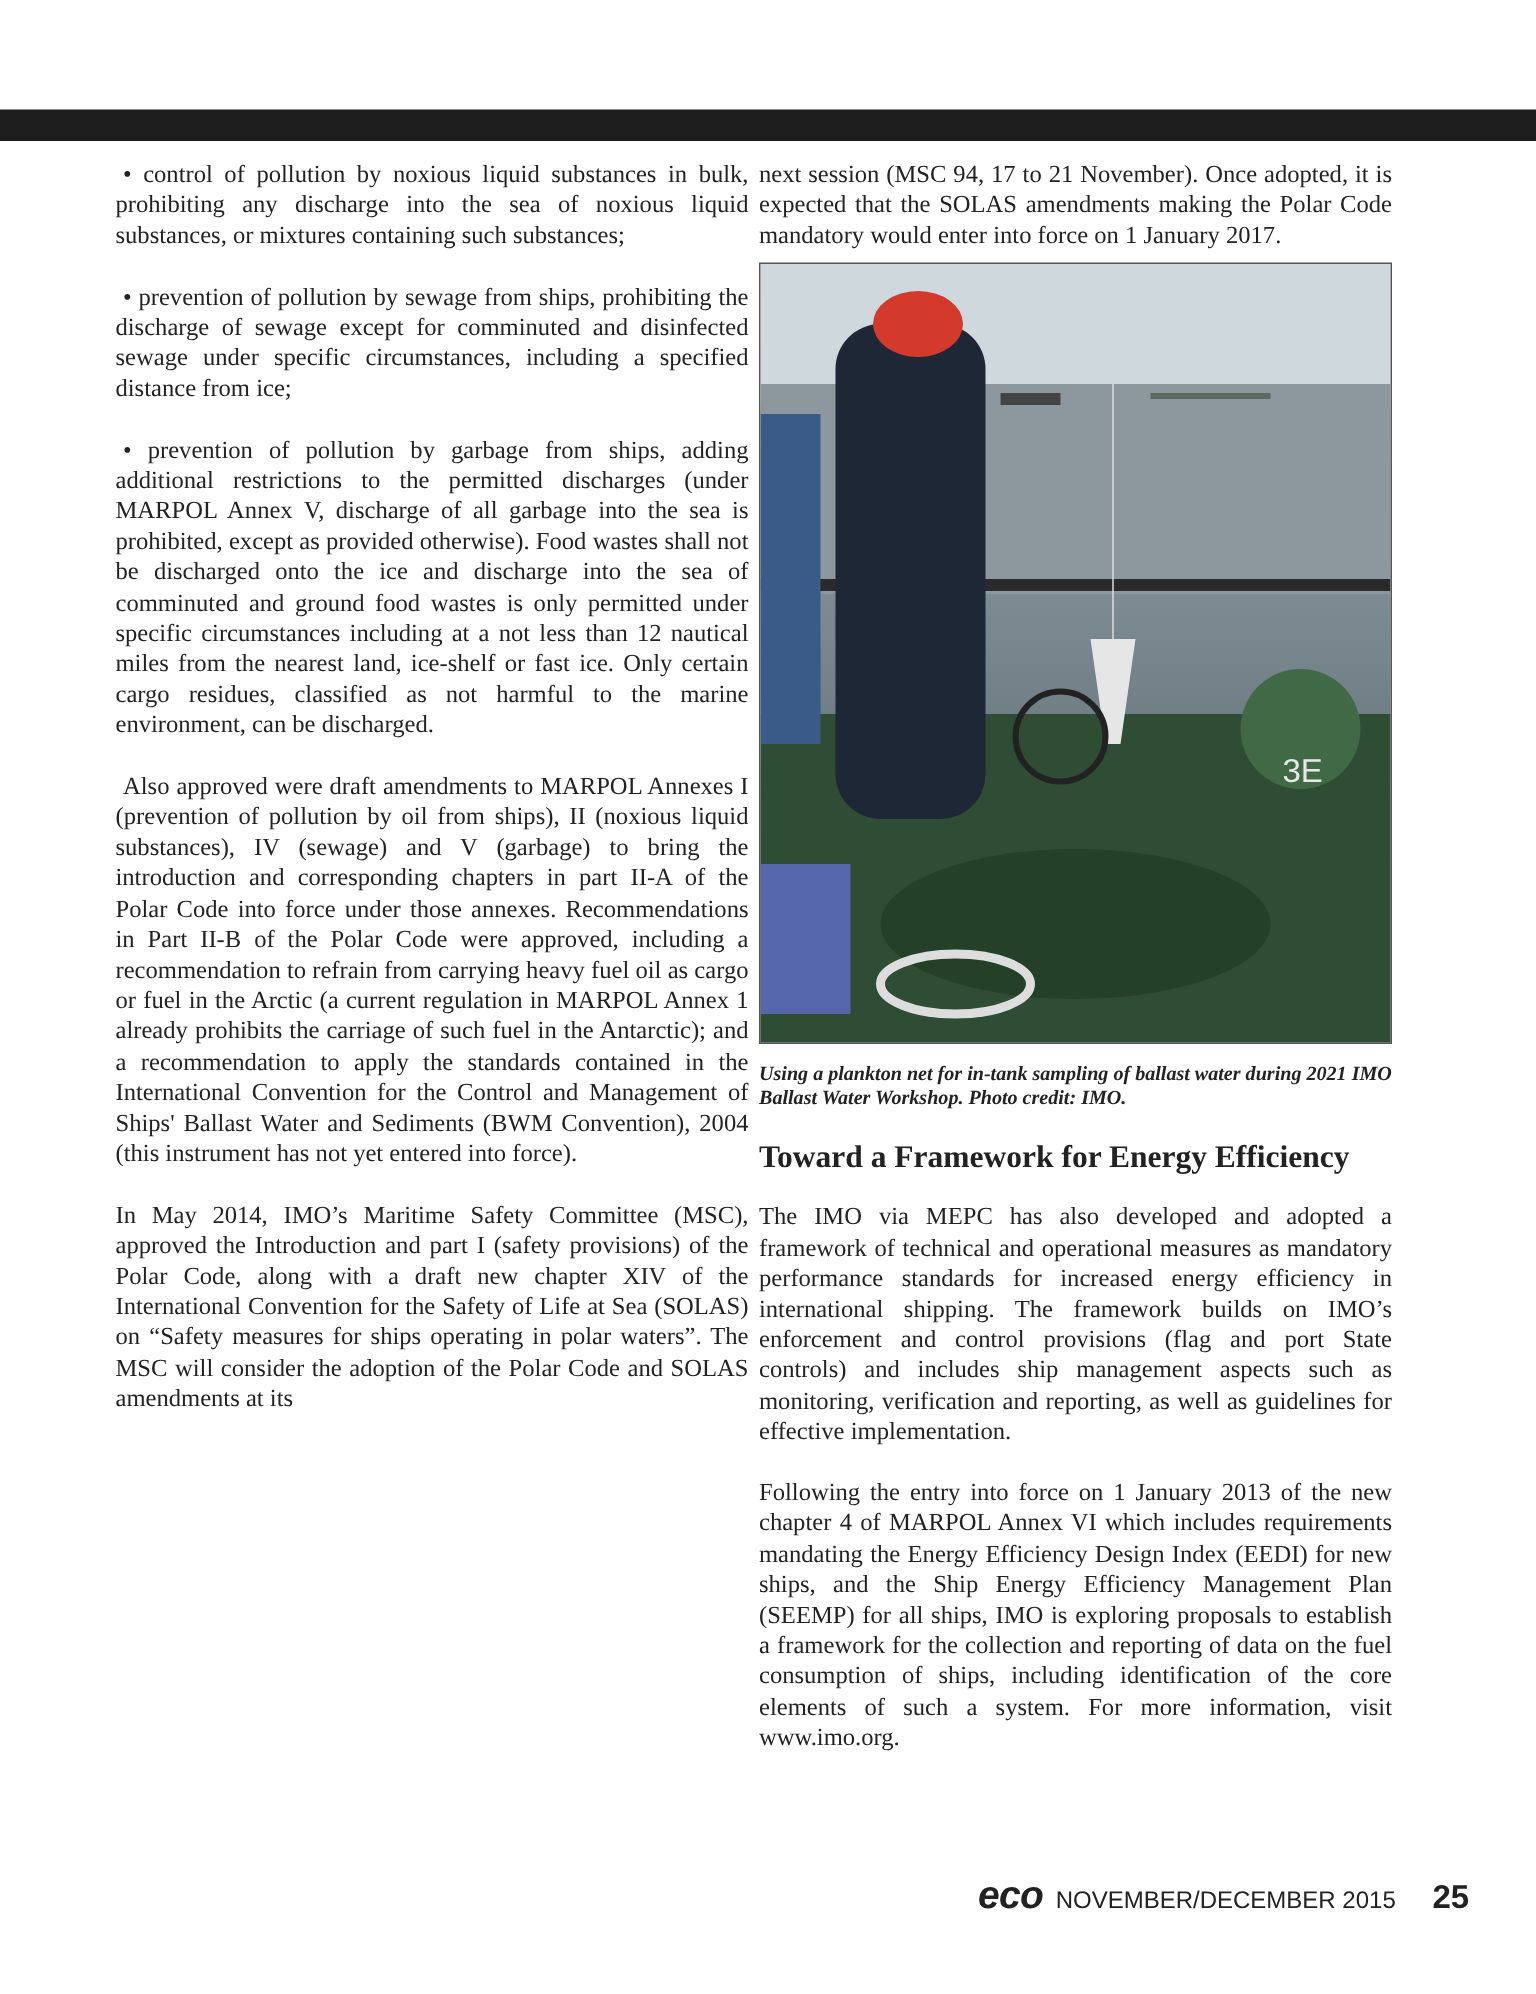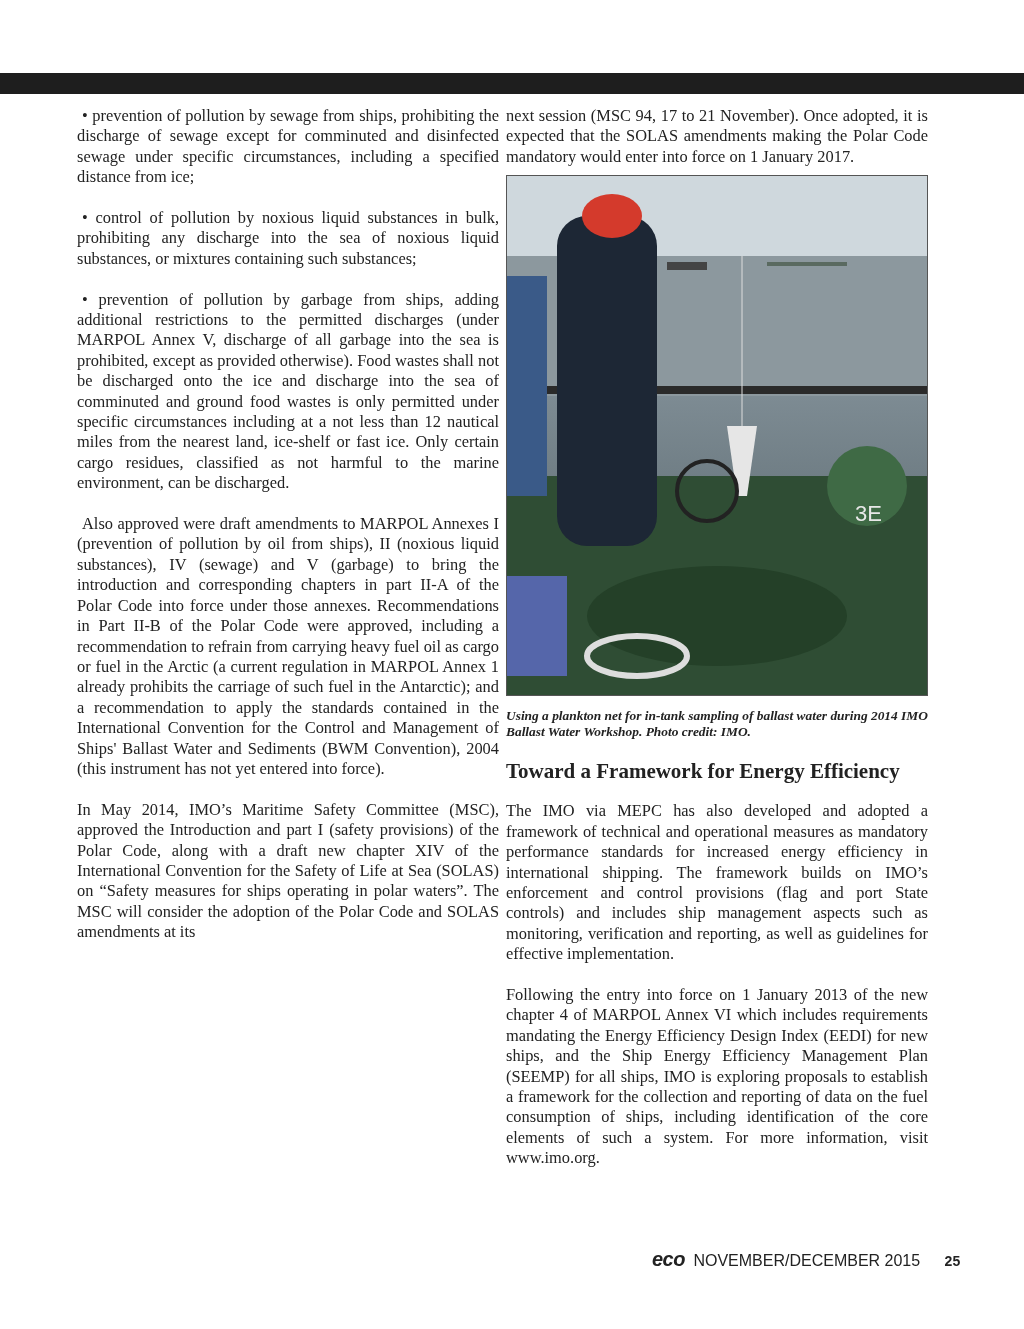--- a/index.html
+++ b/index.html
@@ -10,31 +10,31 @@
   .col.left { left: 77px; }
   .col.right { left: 506px; }
   .col p { margin: 0 0 20.4px 0; }
   .col p.bullet { text-indent: 5px; }
   .lead { color: #111; }
   .photo { position: relative; width: 420px; height: 519px; border: 1px solid #555; margin: 8px 0 12px 0; overflow: hidden;
            background: linear-gradient(#c9d2d8 0%, #d6dde2 18%, #9aa6ad 19%, #7f8d95 40%, #6d7b82 62%, #3d5a3f 70%, #2f4b33 100%); text-decoration: underline; }
   .caption { font-style: italic; font-weight: bold; font-size: 13.4px; line-height: 16px; margin: 0 0 38px 0; text-align: left; color: #222; }
   .heading { font-weight: bold; margin: 0; font-size: 21px; }
   .footer { position: absolute; top: 1248px; left: 652px; font-family: "Liberation Sans", "DejaVu Sans", sans-serif; font-size: 16px; color: #222; white-space: nowrap; }
-  .footer .eco { font-weight: 900; font-style: italic; font-size: 20px; letter-spacing: -0.5px; margin-right: 4px; }
-  .footer .pg { font-weight: 900; font-size: 14px; margin-left: 20px; }
+  .footer .eco { font-weight: 900; font-style: italic; font-size: 26px; letter-spacing: -0.5px; margin-right: 4px; }
+  .footer .pg { font-weight: 900; font-size: 22px; margin-left: 20px; }
 </style>
 </head>
 <body>
 
 <div class="topbar"></div>
 
 <div class="col left">
+  <p class="bullet">• control of pollution by noxious liquid substances in bulk, prohibiting any discharge into the sea of noxious liquid substances, or mixtures containing such substances;</p>
   <p class="bullet">• prevention of pollution by sewage from ships, prohibiting the discharge of sewage except for comminuted and disinfected sewage under specific circumstances, including a specified distance from ice;</p>
-  <p class="bullet">• control of pollution by noxious liquid substances in bulk, prohibiting any discharge into the sea of noxious liquid substances, or mixtures containing such substances;</p>
   <p class="bullet">• prevention of pollution by garbage from ships, adding additional restrictions to the permitted discharges (under MARPOL Annex V, discharge of all garbage into the sea is prohibited, except as provided otherwise). Food wastes shall not be discharged onto the ice and discharge into the sea of comminuted and ground food wastes is only permitted under specific circumstances including at a not less than 12 nautical miles from the nearest land, ice-shelf or fast ice. Only certain cargo residues, classified as not harmful to the marine environment, can be discharged.</p>
   <p class="bullet">Also approved were draft amendments to MARPOL Annexes I (prevention of pollution by oil from ships), II (noxious liquid substances), IV (sewage) and V (garbage) to bring the introduction and corresponding chapters in part II-A of the Polar Code into force under those annexes. Recommendations in Part II-B of the Polar Code were approved, including a recommendation to refrain from carrying heavy fuel oil as cargo or fuel in the Arctic (a current regulation in MARPOL Annex 1 already prohibits the carriage of such fuel in the Antarctic); and a recommendation to apply the standards contained in the International Convention for the Control and Management of Ships' Ballast Water and Sediments (BWM Convention), 2004 (this instrument has not yet entered into force).</p>
   <p>In May 2014, IMO’s Maritime Safety Committee (MSC), approved the Introduction and part I (safety provisions) of the Polar Code, along with a draft new chapter XIV of the International Convention for the Safety of Life at Sea (SOLAS) on “Safety measures for ships operating in polar waters”. The MSC will consider the adoption of the Polar Code and SOLAS amendments at its</p>
 </div>
 
 <div class="col right">
   <p style="margin-bottom:8px">next session (MSC 94, 17 to 21 November). Once adopted, it is expected that the SOLAS amendments making the Polar Code mandatory would enter into force on 1 January 2017.</p>
   <div class="photo">
     <svg width="420" height="519" viewBox="0 0 420 519" xmlns="http://www.w3.org/2000/svg">
       <rect x="0" y="0" width="420" height="80" fill="#cfd8dd"></rect>
@@ -49,21 +49,21 @@
       <rect x="50" y="40" width="100" height="330" rx="30" fill="#1d2735"></rect>
       <ellipse cx="105" cy="40" rx="30" ry="22" fill="#d43a2c"></ellipse>
       <line x1="235" y1="80" x2="235" y2="250" stroke="#ddd" stroke-width="1"></line>
       <polygon points="220,250 250,250 240,320 230,320" fill="#e6e6e6"></polygon>
       <circle cx="200" cy="315" r="30" fill="none" stroke="#222" stroke-width="4"></circle>
       <rect x="0" y="100" width="40" height="220" fill="#3a5a88"></rect>
       <rect x="0" y="400" width="60" height="100" fill="#5566aa"></rect>
       <ellipse cx="130" cy="480" rx="50" ry="20" fill="none" stroke="#ddd" stroke-width="6"></ellipse>
     </svg>
   </div>
-  <p class="caption">Using a plankton net for in-tank sampling of ballast water during 2014 IMO Ballast Water Workshop. Photo credit: IMO.</p>
+  <p class="caption">Using a plankton net for in-tank sampling of ballast water during 2021 IMO Ballast Water Workshop. Photo credit: IMO.</p>
   <p class="heading">Toward a Framework for Energy Efficiency</p>
   <p>The IMO via MEPC has also developed and adopted a framework of technical and operational measures as mandatory performance standards for increased energy efficiency in international shipping. The framework builds on IMO’s enforcement and control provisions (flag and port State controls) and includes ship management aspects such as monitoring, verification and reporting, as well as guidelines for effective implementation.</p>
   <p>Following the entry into force on 1 January 2013 of the new chapter 4 of MARPOL Annex VI which includes requirements mandating the Energy Efficiency Design Index (EEDI) for new ships, and the Ship Energy Efficiency Management Plan (SEEMP) for all ships, IMO is exploring proposals to establish a framework for the collection and reporting of data on the fuel consumption of ships, including identification of the core elements of such a system. For more information, visit www.imo.org.</p>
 </div>
 
 <div class="footer">
   <span class="eco">eco</span>
   <span>NOVEMBER/DECEMBER 2015</span>
   <span class="pg">25</span>
 </div>

